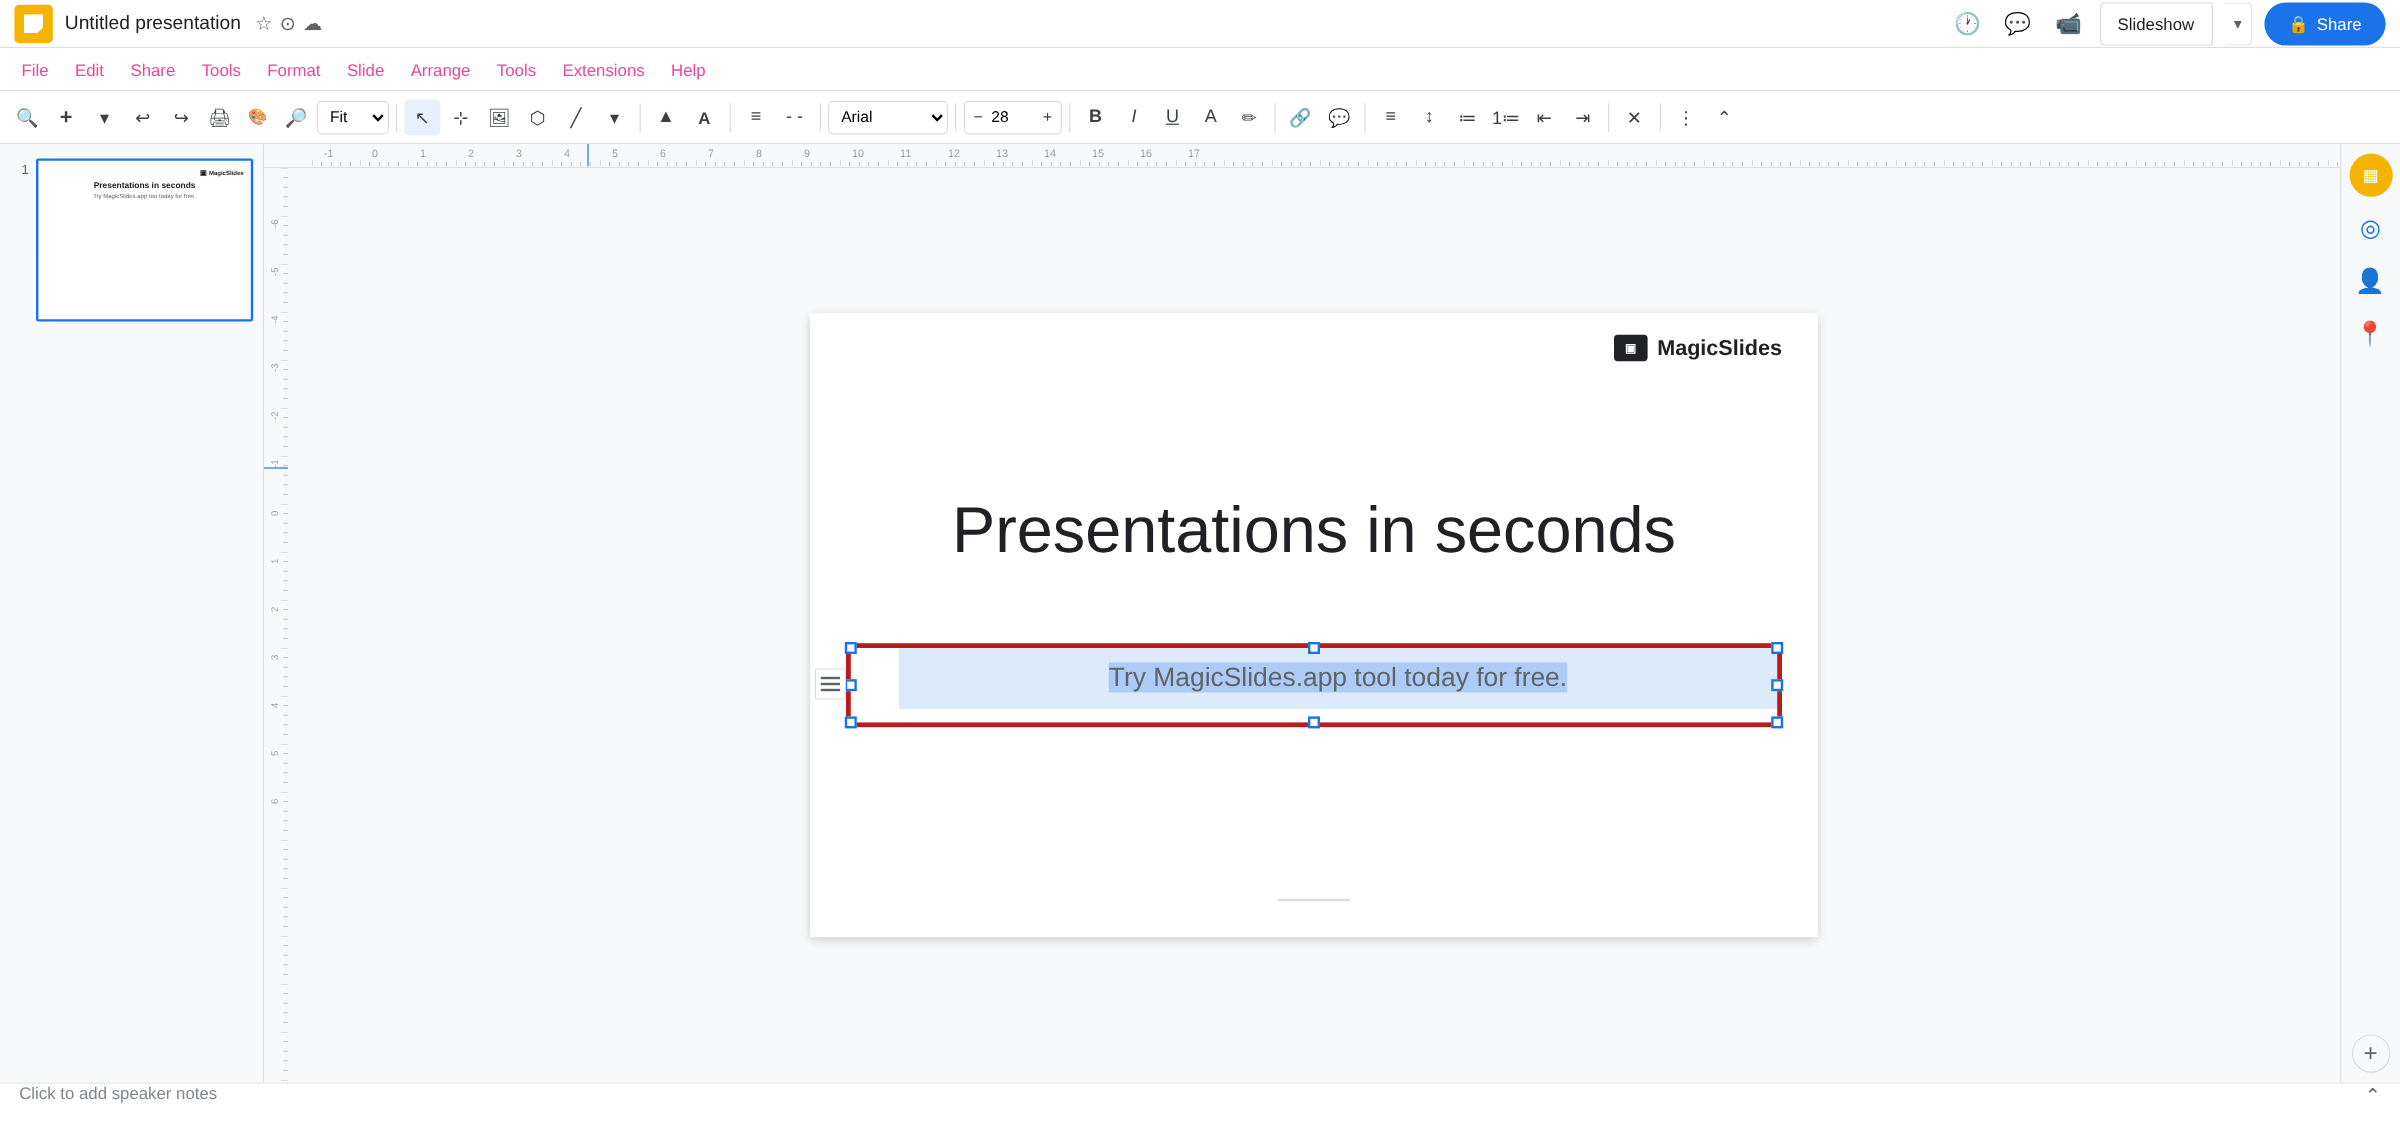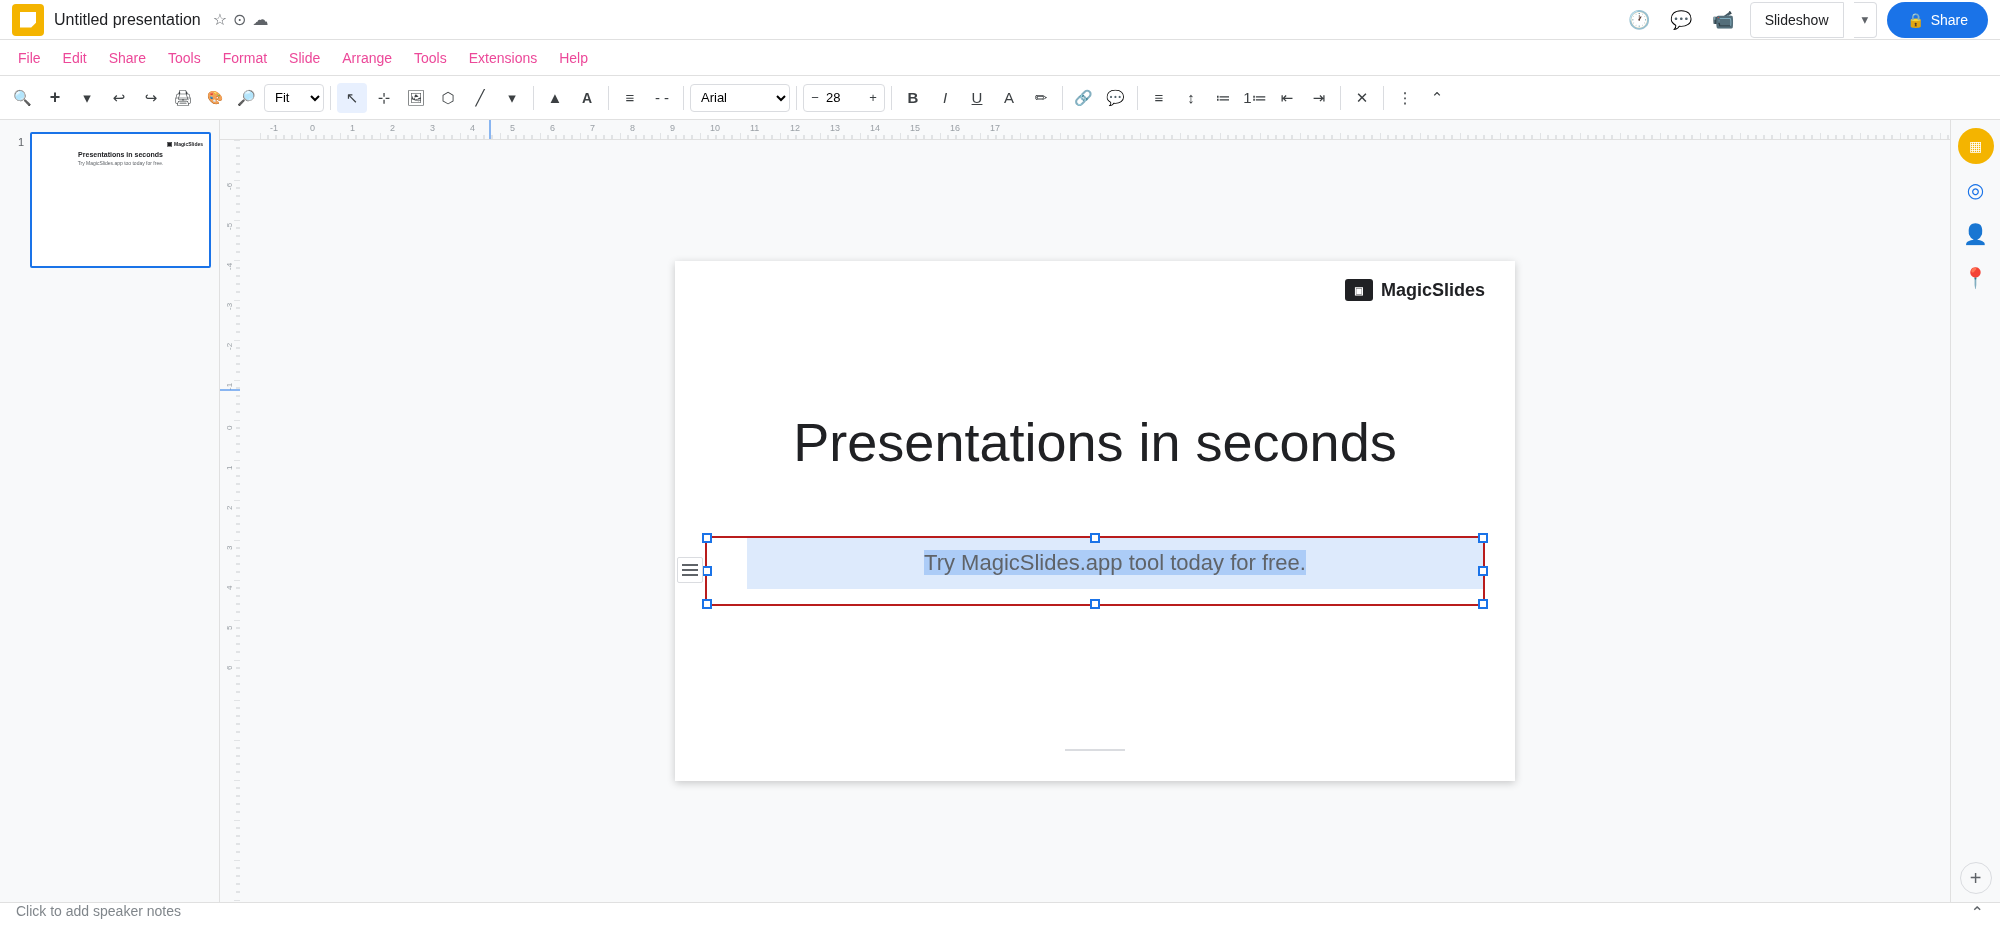--- a/index.html
+++ b/index.html
@@ -285,21 +285,21 @@
       text-align: center;
       font-size: 54px;
       font-weight: 400;
       color: #202124;
       font-family: Arial, sans-serif;
     }
     #text-box-selected {
       position: absolute;
       top: 275px;
       left: 30px; right: 30px;
-      border: 2px solid #b91c1c;
+      border: 4px solid #b91c1c;
       min-height: 70px;
       padding-left: 40px;
     }
     .selection-handle {
       width: 10px; height: 10px;
       background: white;
       border: 2px solid #1a73e8;
       position: absolute;
     }
     .handle-tl { top: -5px; left: -5px; cursor: nw-resize; }

